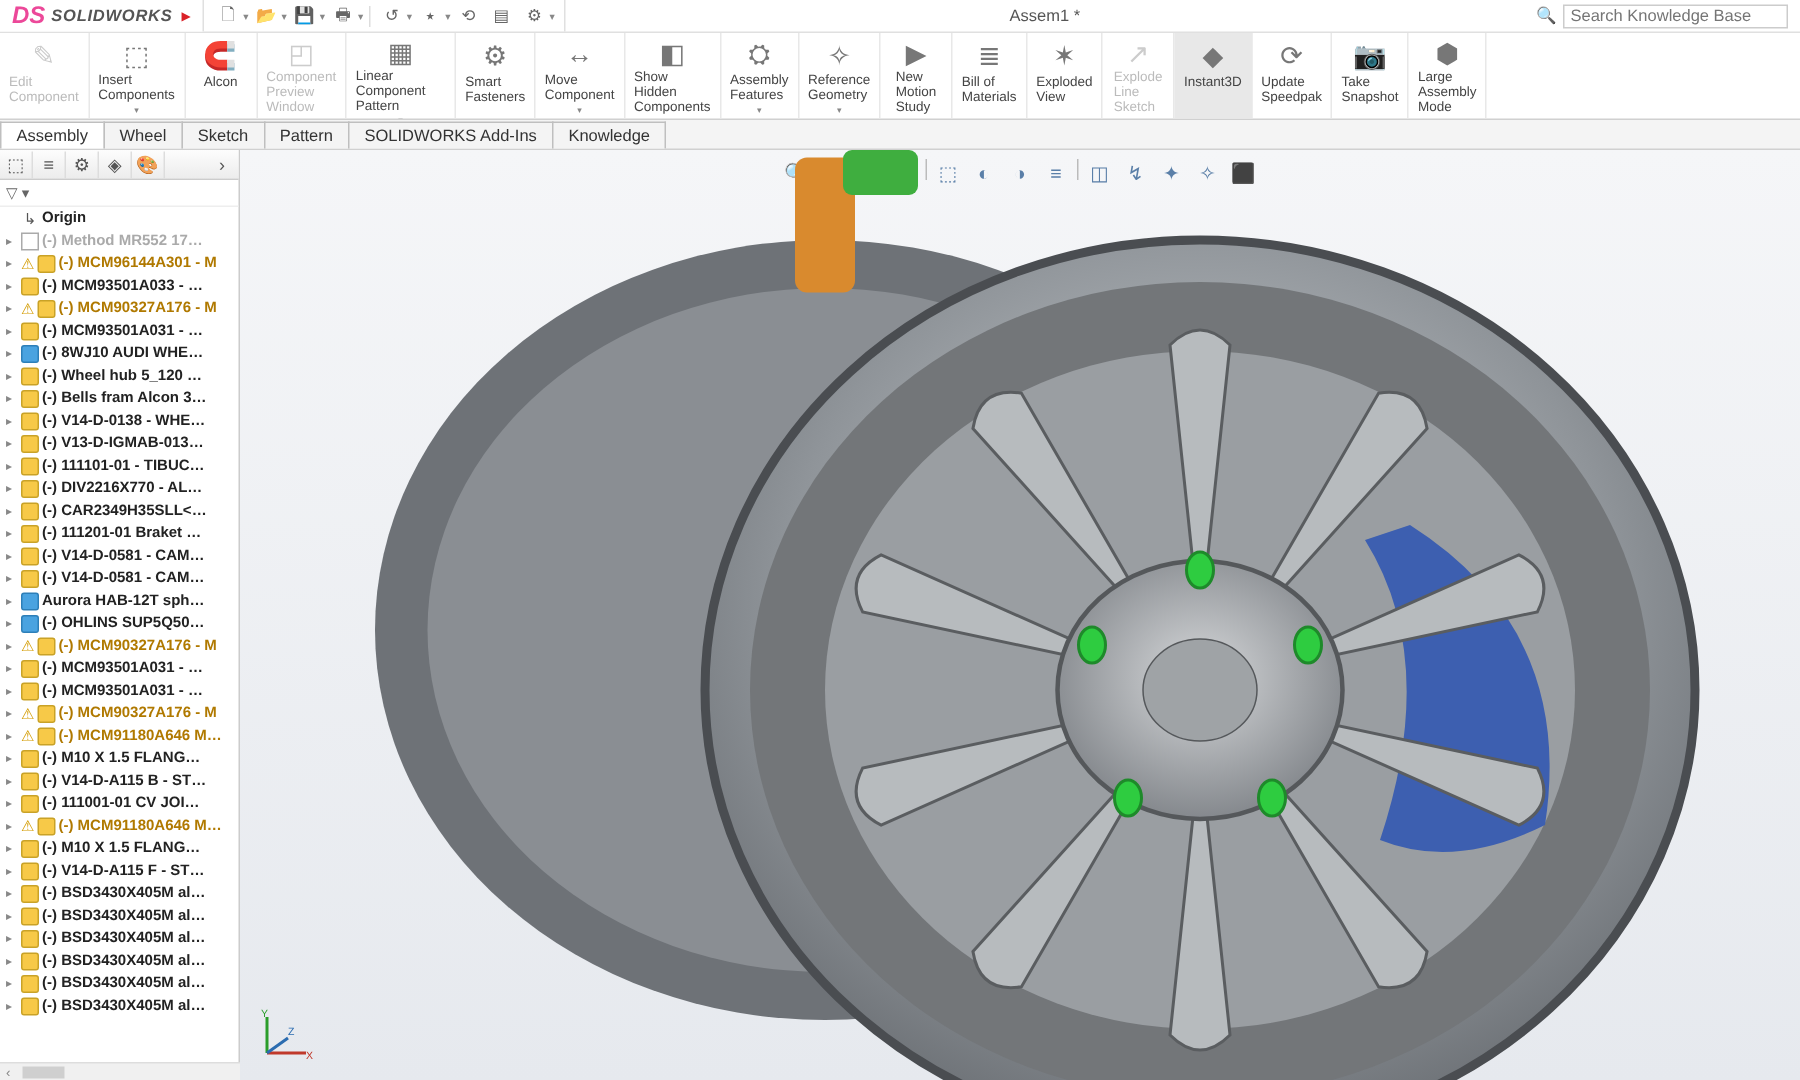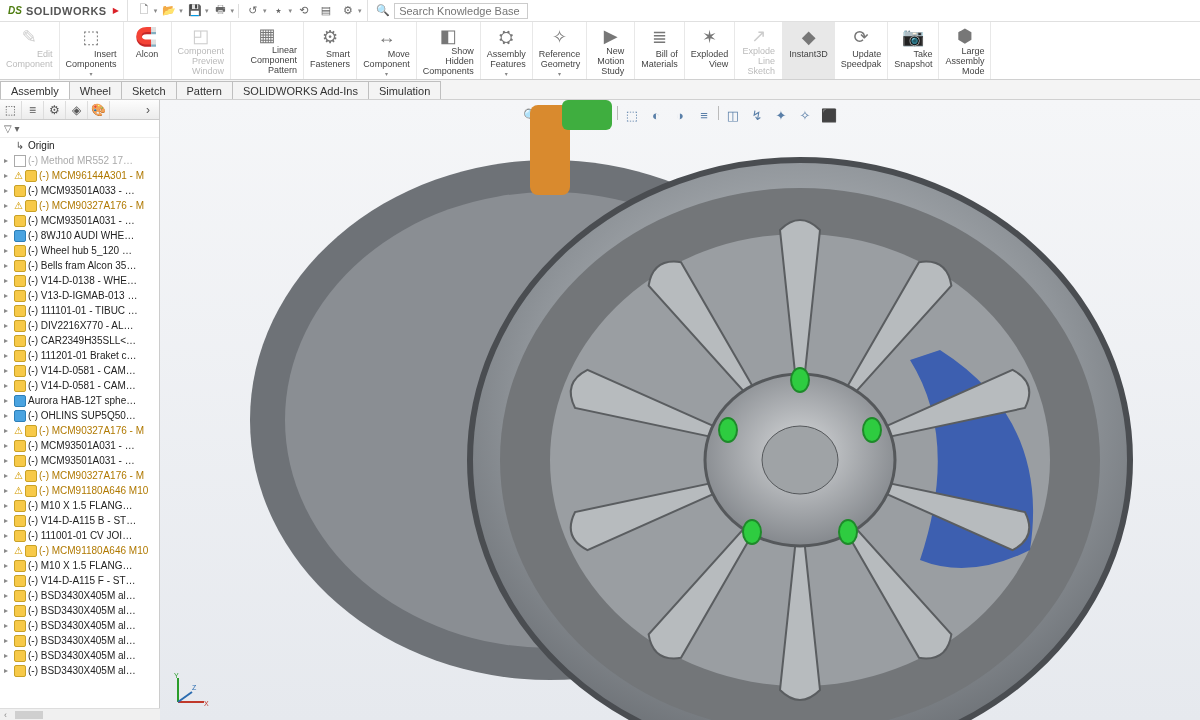--- a/index.html
+++ b/index.html
@@ -1,36 +1,36 @@
 <!DOCTYPE html>
 <html><head>
 <meta charset="utf-8">
 <style>
   * { box-sizing: border-box; margin: 0; padding: 0; font-family: "Segoe UI", Arial, sans-serif; }
   html, body { width: 1200px; height: 720px; overflow: hidden; background: #fff; }
   
   .titlebar { height: 22px; background: #fff; display:flex; align-items:center; font-size:11px; color:#444; border-bottom:1px solid #e0e0e0; }
   .logo { display:flex; align-items:center; gap:4px; padding:0 8px; height:100%; background:#fff; border-right:1px solid #e0e0e0; }
-  .logo .ds { color:#4d7c0f; font-weight:bold; font-style:italic; font-size:10px; }
-  .logo .sw { font-weight:bold; color:#555; letter-spacing:0.5px; }
+  .logo .ds { color:#ec4899; font-weight:bold; font-style:italic; font-size:16px; }
+  .logo .sw { font-weight:bold; color:#555; letter-spacing:0.5px;font-style:italic; }
   .logo .drop { color:#da2128; font-size:8px; margin-left:2px; }
   .qat { display:flex; align-items:center; height:100%; padding:0 6px; gap:2px; border-right:1px solid #e0e0e0; }
   .qat .btn { width:20px; height:18px; display:flex; align-items:center; justify-content:center; color:#666; border-radius:2px; }
   .qat .sep { width:1px; height:14px; background:#ddd; margin:0 2px; }
   .qat .drop { font-size:7px; color:#888; margin-left:-2px; }
   .doc-title { flex:1; text-align:center; color:#555; }
   .search { display:flex; align-items:center; gap:4px; padding:0 8px; color:#888; }
-  .search input { border:1px solid #ccc; height:16px; width:134px; font-size:11px; padding:0 4px; }
+  .search input { border:1px solid #ccc; height:16px; width:150px; font-size:11px; padding:0 4px; }
   
   .ribbon { height:58px; background:#fff; border-bottom:1px solid #d0d0d0; display:flex; align-items:stretch; overflow:hidden; }
   .rgroup { display:flex; flex-direction:column; align-items:center; justify-content:flex-start; padding:2px 6px; border-right:1px solid #e8e8e8; min-width:48px; }
   .rgroup.disabled { color:#bbb; }
   .rgroup .ricon { width:26px; height:26px; display:flex; align-items:center; justify-content:center; font-size:18px; color:#777; }
   .rgroup.disabled .ricon { color:#ccc; }
-  .rgroup .rlabel { font-size:9px; color:#444; text-align:right; line-height:1.1; max-width:60px; }
+  .rgroup .rlabel { font-size:9px; color:#444; text-align:left; line-height:1.1; max-width:60px; }
   .rgroup.disabled .rlabel { color:#bbb; }
   .rgroup .rdrop { font-size:6px; color:#888; }
   .rgroup.active { background:#e8e8e8; }
   
   .tabbar { height:20px; background:#f4f4f4; border-bottom:1px solid #d0d0d0; display:flex; align-items:flex-end; font-size:11px; }
   .tab { padding:2px 10px; border:1px solid #bfbfbf; border-bottom:none; background:#fff; margin-right:-1px; color:#333; height:18px; display:flex; align-items:center; }
   .tab.inactive { background:#f4f4f4; }
   
   .main { display:flex; height: calc(720px - 22px - 58px - 20px); }
   .side { width:160px; border-right:1px solid #ccc; display:flex; flex-direction:column; background:#fff; }
@@ -40,21 +40,21 @@
   .side-filter { height:18px; border-bottom:1px solid #eee; display:flex; align-items:center; padding:0 4px; color:#666; font-size:10px; }
   .tree { flex:1; overflow:hidden; font-size:10px; color:#222; }
   .tree-row { display:flex; align-items:center; height:15px; padding-left:4px; white-space:nowrap; }
   .tree-row .exp { width:10px; color:#888; font-size:8px; display:inline-block; }
   .tree-row .pic { width:12px; height:12px; margin-right:2px; display:inline-flex; align-items:center; justify-content:center; }
   .tree-row .pic.part { background:#f7c948; border:1px solid #c9a227; border-radius:2px; }
   .tree-row .pic.sub  { background:#4aa3e0; border:1px solid #2d7fb8; border-radius:2px; }
   .tree-row .pic.doc  { border:1px solid #aaa; background:#fff; }
   .tree-row .warn { color:#d39b00; font-size:10px; margin-right:2px; }
   .tree-row.warned span.lbl { color:#b07900; }
-  .tree-row .lbl { overflow:hidden; text-overflow:ellipsis; max-width:110px; }
+  .tree-row .lbl { overflow:hidden; text-overflow:ellipsis; max-width:110px;font-weight:bold; }
   
   .view { flex:1; position:relative; background:linear-gradient(#f5f6f8,#e6e9ee); }
   .vtoolbar { position:absolute; top:4px; left:50%; transform:translateX(-50%); display:flex; gap:4px; background:rgba(255,255,255,0.0); padding:2px 6px; }
   .vtoolbar .vb { width:20px; height:18px; display:flex; align-items:center; justify-content:center; font-size:13px; color:#5a7fa8; }
   .vtoolbar .vsep { width:1px; height:14px; background:#bbb; }
   .triad { position:absolute; left:10px; bottom:10px; width:40px; height:40px; }
   svg.wheel { position:absolute; inset:0; }
   
   .hscroll { position:absolute; left:0; bottom:0; height:12px; width:160px; background:#f0f0f0; border-top:1px solid #ddd; display:flex; align-items:center; }
   .hscroll .thumb { width:28px; height:8px; background:#cfcfcf; margin-left:4px; }
@@ -80,20 +80,21 @@
     <span class="sep"></span>
     <span class="btn">↺</span>
       <span class="drop">▾</span>
     <span class="btn">⭑</span>
       <span class="drop">▾</span>
     <span class="btn">⟲</span>
     <span class="btn">▤</span>
     <span class="btn">⚙</span>
       <span class="drop">▾</span>
   </div>
+  <div class="doc-title">Assem1 *</div>
   <div class="search">
     <span>🔍</span>
     <input placeholder="Search Knowledge Base" style="">
   </div>
 </div>
 
 <div class="ribbon" id="ribbon">
     <div class="rgroup disabled">
       <div class="ricon">✎</div>
                <div class="rlabel">Edit<br>Component</div>
@@ -172,21 +173,21 @@
                <div class="rlabel">Large<br>Assembly<br>Mode</div>
                </div>
   </div>
 
 <div class="tabbar" id="tabbar">
     <div class="tab">Assembly</div>
     <div class="tab inactive">Wheel</div>
     <div class="tab inactive">Sketch</div>
     <div class="tab inactive">Pattern</div>
     <div class="tab inactive">SOLIDWORKS Add-Ins</div>
-    <div class="tab inactive">Simulation</div>
+    <div class="tab inactive">Knowledge</div>
   </div>
 
 <div class="main">
   <div class="side">
     <div class="side-top">
       <span class="sbtn">⬚</span>
       <span class="sbtn">≡</span>
       <span class="sbtn">⚙</span>
       <span class="sbtn">◈</span>
       <span class="sbtn">🎨</span>

